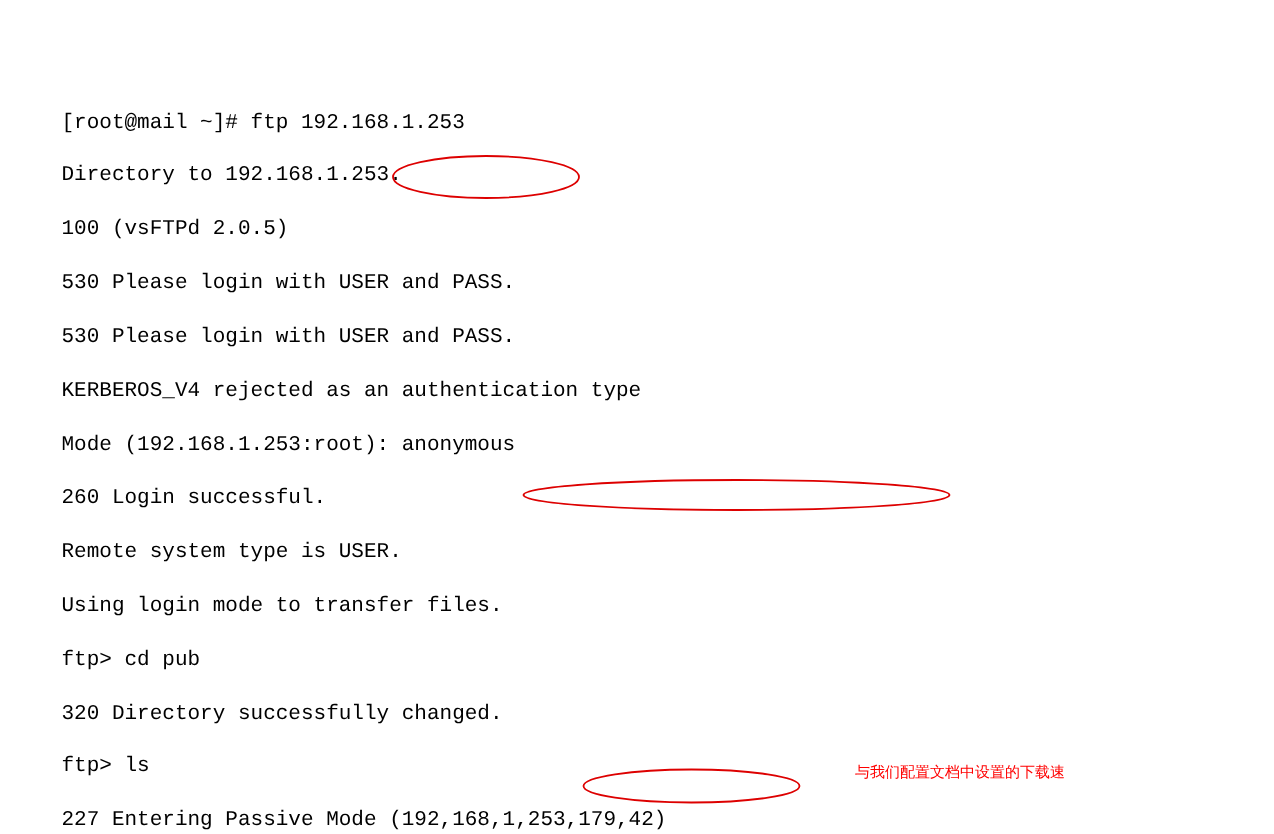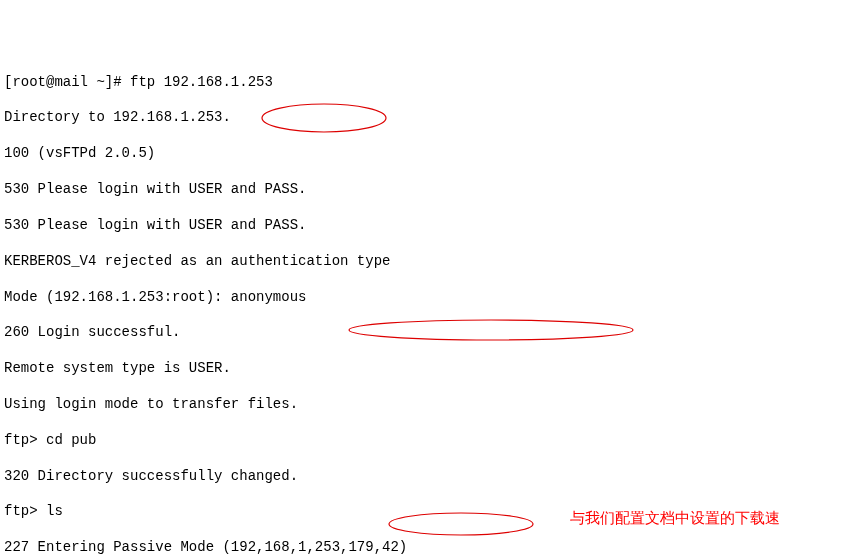--- a/index.html
+++ b/index.html
@@ -9,25 +9,25 @@
     font-size: 14px;
     line-height: 1.28;
     color: #000;
     background: #fff;
     width: 849px;
     height: 556px;
     box-sizing: border-box;
     position: relative;
     white-space: pre;
   }
-  .line { display: block; }
+  .line { display: block; margin-left: 37px; }
   .red-note {
     color: #f00;
     font-family: Liberation Serif, serif;
-    font-size: 15px;
+    font-size: 10px;
     position: absolute;
     line-height: 1.3;
     white-space: normal;
   }
   svg.annot {
     position: absolute;
     pointer-events: none;
   }
   .ellipse {
     stroke: #d00;

